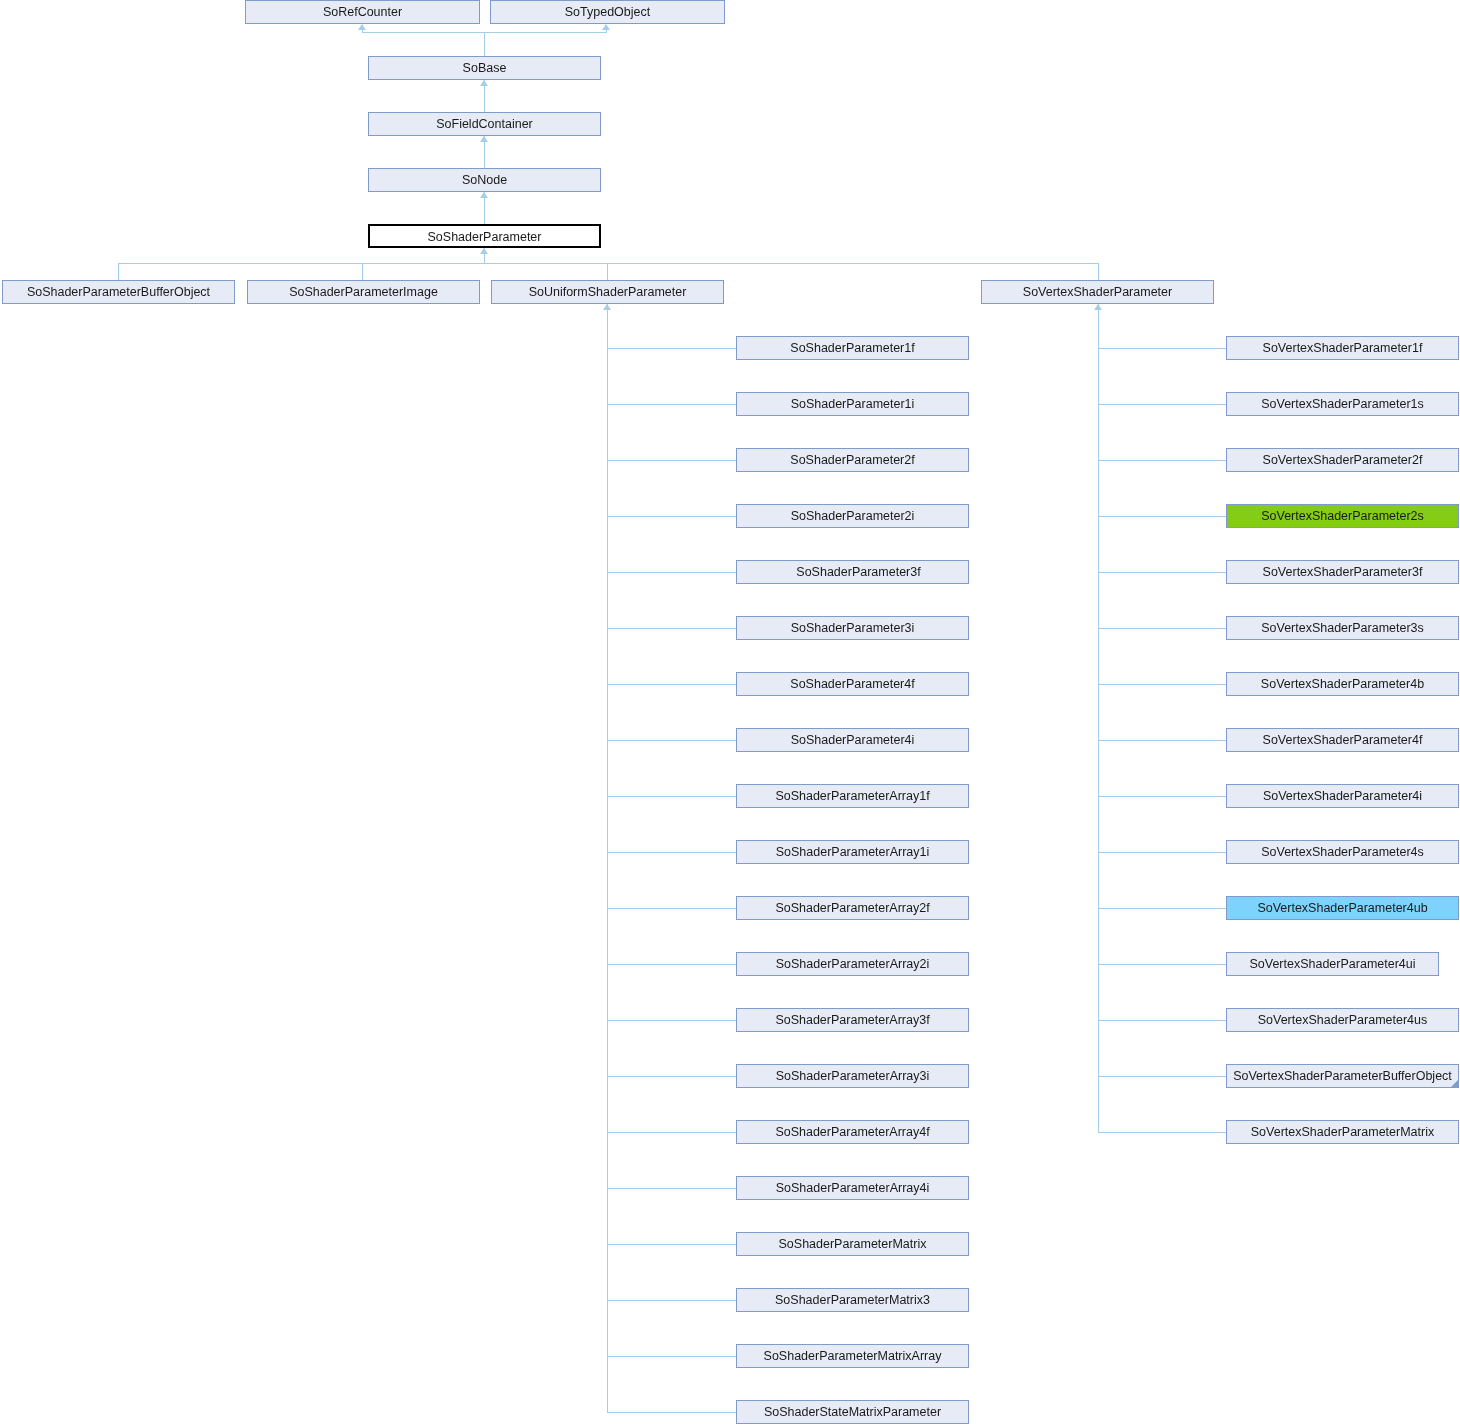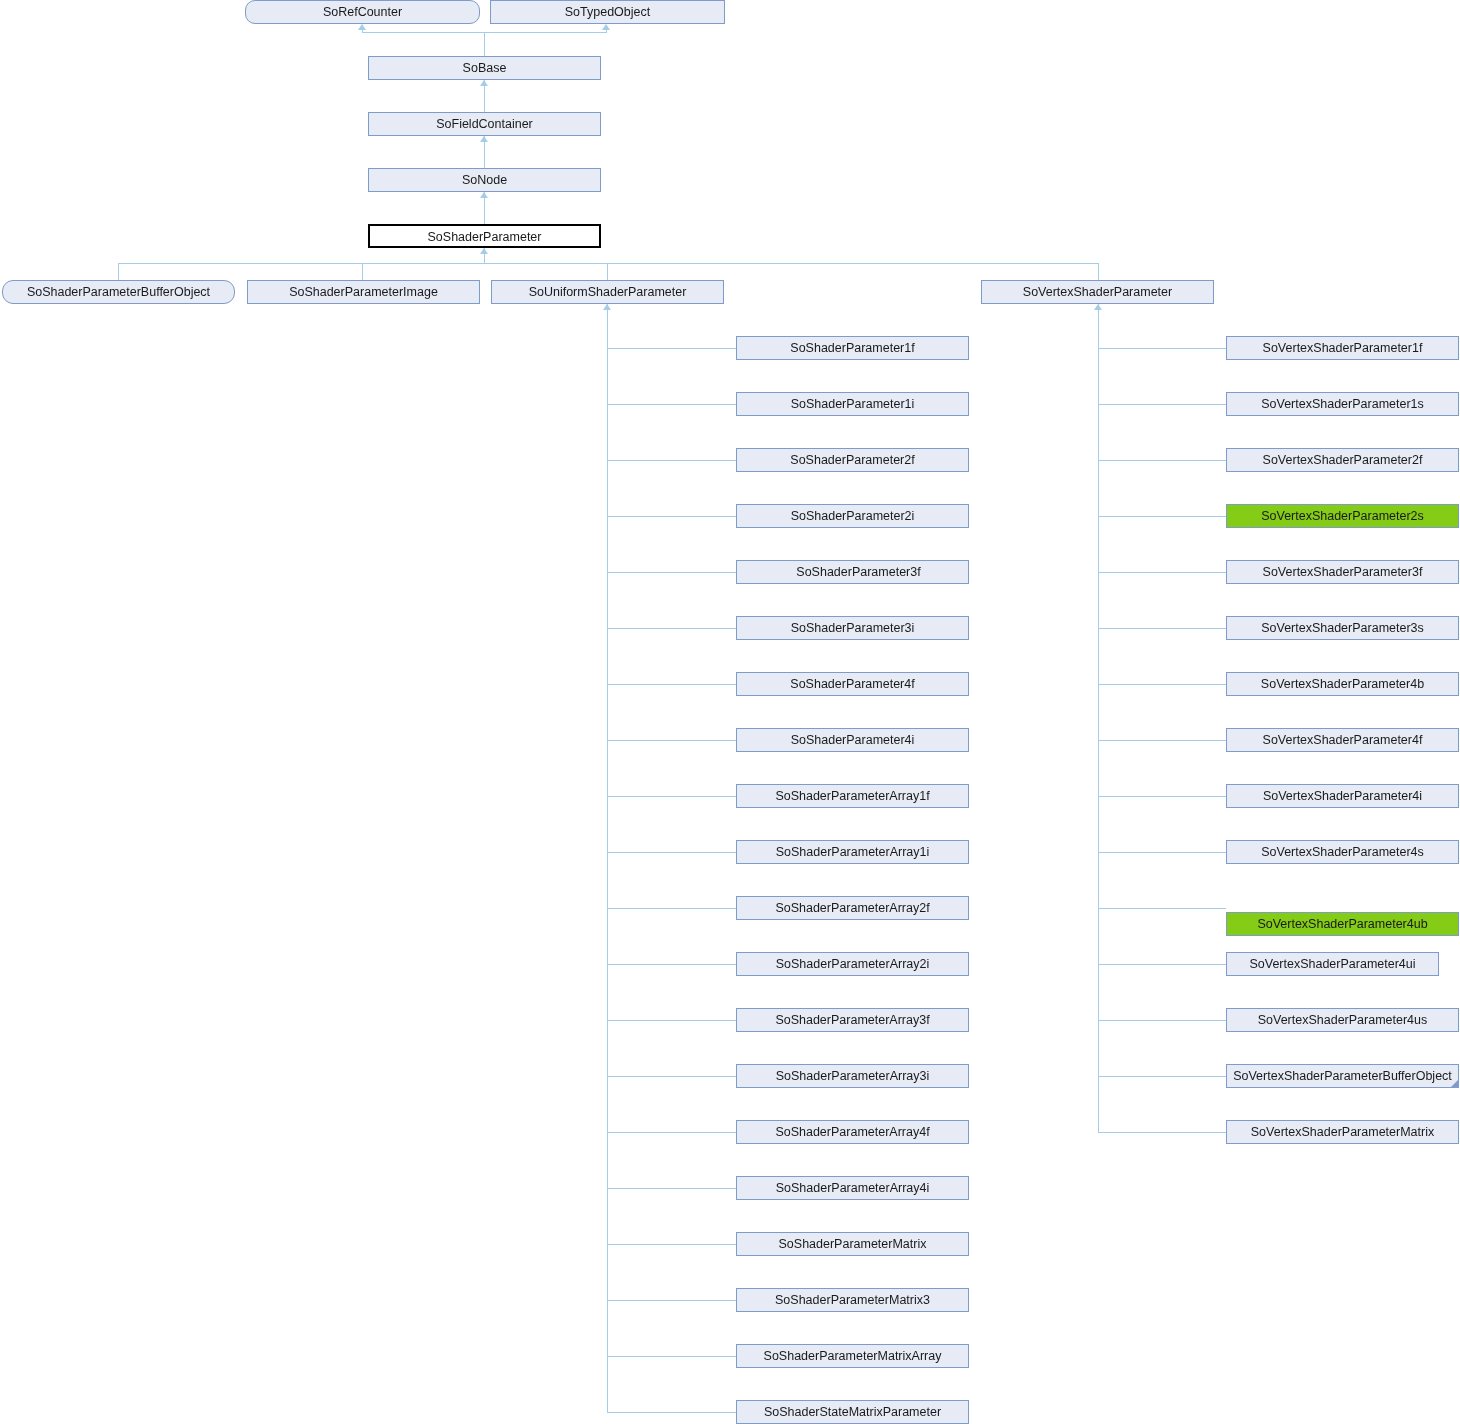--- a/index.html
+++ b/index.html
@@ -116,27 +116,27 @@
     <div class="edge-h" style="left: 1098px; top: 1076px; width: 128px; background: rgb(165, 205, 232);"></div>
     <div class="edge-h" style="left: 1098px; top: 1132px; width: 128px; background: rgb(165, 205, 232);"></div>
     <div class="arrow-up" style="left: 358px; top: 24px; border-bottom-color: rgb(165, 205, 232);"></div>
     <div class="arrow-up" style="left: 602px; top: 24px; border-bottom-color: rgb(165, 205, 232);"></div>
     <div class="arrow-up" style="left: 480px; top: 80px; border-bottom-color: rgb(165, 205, 232);"></div>
     <div class="arrow-up" style="left: 480px; top: 136px; border-bottom-color: rgb(165, 205, 232);"></div>
     <div class="arrow-up" style="left: 480px; top: 192px; border-bottom-color: rgb(165, 205, 232);"></div>
     <div class="arrow-up" style="left: 480px; top: 248px; border-bottom-color: rgb(165, 205, 232);"></div>
     <div class="arrow-up" style="left: 603px; top: 304px; border-bottom-color: rgb(165, 205, 232);"></div>
     <div class="arrow-up" style="left: 1094px; top: 304px; border-bottom-color: rgb(165, 205, 232);"></div>
-    <div class="node" style="left: 245px; top: 0px; width: 235px; background: rgb(231, 235, 246); border-color: rgb(127, 155, 201); color: rgb(26, 26, 26); border-radius: 10px;">SoRefCounter</div>
+    <div class="node" style="left: 245px; top: 0px; width: 235px; background: rgb(231, 235, 246); border-color: rgb(127, 155, 201); color: rgb(26, 26, 26);">SoRefCounter</div>
     <div class="node" style="left: 490px; top: 0px; width: 235px; background: rgb(231, 235, 246); border-color: rgb(127, 155, 201); color: rgb(26, 26, 26);">SoTypedObject</div>
     <div class="node" style="left: 368px; top: 56px; width: 233px; background: rgb(231, 235, 246); border-color: rgb(127, 155, 201); color: rgb(26, 26, 26);">SoBase</div>
     <div class="node" style="left: 368px; top: 112px; width: 233px; background: rgb(231, 235, 246); border-color: rgb(127, 155, 201); color: rgb(26, 26, 26);">SoFieldContainer</div>
     <div class="node" style="left: 368px; top: 168px; width: 233px; background: rgb(231, 235, 246); border-color: rgb(127, 155, 201); color: rgb(26, 26, 26);">SoNode</div>
     <div class="node highlight" style="left: 368px; top: 224px; width: 233px; background: rgb(255, 255, 255); border-color: rgb(0, 0, 0); color: rgb(26, 26, 26);">SoShaderParameter</div>
-    <div class="node" style="left: 2px; top: 280px; width: 233px; background: rgb(231, 235, 246); border-color: rgb(127, 155, 201); color: rgb(26, 26, 26); border-radius: 11px;">SoShaderParameterBufferObject</div>
+    <div class="node" style="left: 2px; top: 280px; width: 233px; background: rgb(231, 235, 246); border-color: rgb(127, 155, 201); color: rgb(26, 26, 26);">SoShaderParameterBufferObject</div>
     <div class="node" style="left: 247px; top: 280px; width: 233px; background: rgb(231, 235, 246); border-color: rgb(127, 155, 201); color: rgb(26, 26, 26);">SoShaderParameterImage</div>
     <div class="node" style="left: 491px; top: 280px; width: 233px; background: rgb(231, 235, 246); border-color: rgb(127, 155, 201); color: rgb(26, 26, 26);">SoUniformShaderParameter</div>
     <div class="node" style="left: 981px; top: 280px; width: 233px; background: rgb(231, 235, 246); border-color: rgb(127, 155, 201); color: rgb(26, 26, 26);">SoVertexShaderParameter</div>
     <div class="node" style="left: 736px; top: 336px; width: 233px; background: rgb(231, 235, 246); border-color: rgb(127, 155, 201); color: rgb(26, 26, 26);">SoShaderParameter1f</div>
     <div class="node" style="left: 736px; top: 392px; width: 233px; background: rgb(231, 235, 246); border-color: rgb(127, 155, 201); color: rgb(26, 26, 26);">SoShaderParameter1i</div>
     <div class="node" style="left: 736px; top: 448px; width: 233px; background: rgb(231, 235, 246); border-color: rgb(127, 155, 201); color: rgb(26, 26, 26);">SoShaderParameter2f</div>
     <div class="node" style="left: 736px; top: 504px; width: 233px; background: rgb(231, 235, 246); border-color: rgb(127, 155, 201); color: rgb(26, 26, 26);">SoShaderParameter2i</div>
     <div class="node" style="left: 736px; top: 560px; width: 233px; background: rgb(231, 235, 246); border-color: rgb(127, 155, 201); color: rgb(26, 26, 26); padding-left: 12px;">SoShaderParameter3f</div>
     <div class="node" style="left: 736px; top: 616px; width: 233px; background: rgb(231, 235, 246); border-color: rgb(127, 155, 201); color: rgb(26, 26, 26);">SoShaderParameter3i</div>
     <div class="node" style="left: 736px; top: 672px; width: 233px; background: rgb(231, 235, 246); border-color: rgb(127, 155, 201); color: rgb(26, 26, 26);">SoShaderParameter4f</div>
@@ -156,18 +156,18 @@
     <div class="node" style="left: 1226px; top: 336px; width: 233px; background: rgb(231, 235, 246); border-color: rgb(127, 155, 201); color: rgb(26, 26, 26);">SoVertexShaderParameter1f</div>
     <div class="node" style="left: 1226px; top: 392px; width: 233px; background: rgb(231, 235, 246); border-color: rgb(127, 155, 201); color: rgb(26, 26, 26);">SoVertexShaderParameter1s</div>
     <div class="node" style="left: 1226px; top: 448px; width: 233px; background: rgb(231, 235, 246); border-color: rgb(127, 155, 201); color: rgb(26, 26, 26);">SoVertexShaderParameter2f</div>
     <div class="node" style="left: 1226px; top: 504px; width: 233px; background: #84cc16; border-color: rgb(127, 155, 201); color: rgb(26, 26, 26);">SoVertexShaderParameter2s</div>
     <div class="node" style="left: 1226px; top: 560px; width: 233px; background: rgb(231, 235, 246); border-color: rgb(127, 155, 201); color: rgb(26, 26, 26);">SoVertexShaderParameter3f</div>
     <div class="node" style="left: 1226px; top: 616px; width: 233px; background: rgb(231, 235, 246); border-color: rgb(127, 155, 201); color: rgb(26, 26, 26);">SoVertexShaderParameter3s</div>
     <div class="node" style="left: 1226px; top: 672px; width: 233px; background: rgb(231, 235, 246); border-color: rgb(127, 155, 201); color: rgb(26, 26, 26);">SoVertexShaderParameter4b</div>
     <div class="node" style="left: 1226px; top: 728px; width: 233px; background: rgb(231, 235, 246); border-color: rgb(127, 155, 201); color: rgb(26, 26, 26);">SoVertexShaderParameter4f</div>
     <div class="node" style="left: 1226px; top: 784px; width: 233px; background: rgb(231, 235, 246); border-color: rgb(127, 155, 201); color: rgb(26, 26, 26);">SoVertexShaderParameter4i</div>
     <div class="node" style="left: 1226px; top: 840px; width: 233px; background: rgb(231, 235, 246); border-color: rgb(127, 155, 201); color: rgb(26, 26, 26);">SoVertexShaderParameter4s</div>
-    <div class="node" style="left: 1226px; top: 896px; width: 233px; background: #84cc16; border-color: rgb(127, 155, 201); color: rgb(26, 26, 26); margin-top: 16px;">SoVertexShaderParameter4ub</div>
+    <div class="node" style="left: 1226px; top: 896px; width: 233px; background: #7dd3fc; border-color: rgb(127, 155, 201); color: rgb(26, 26, 26);">SoVertexShaderParameter4ub</div>
     <div class="node" style="left: 1226px; top: 952px; width: 213px; background: rgb(231, 235, 246); border-color: rgb(127, 155, 201); color: rgb(26, 26, 26);">SoVertexShaderParameter4ui</div>
     <div class="node" style="left: 1226px; top: 1008px; width: 233px; background: rgb(231, 235, 246); border-color: rgb(127, 155, 201); color: rgb(26, 26, 26);">SoVertexShaderParameter4us</div>
     <div class="node folded" style="left: 1226px; top: 1064px; width: 233px; background: rgb(231, 235, 246); border-color: rgb(127, 155, 201); color: rgb(26, 26, 26);">SoVertexShaderParameterBufferObject</div>
     <div class="node" style="left: 1226px; top: 1120px; width: 233px; background: rgb(231, 235, 246); border-color: rgb(127, 155, 201); color: rgb(26, 26, 26);">SoVertexShaderParameterMatrix</div>
   </div>
 
 </body></html>

